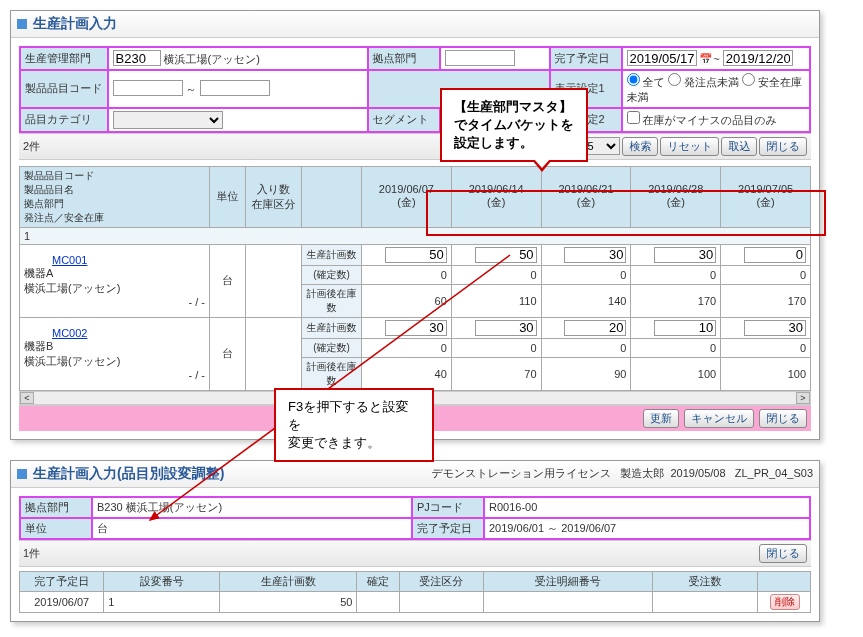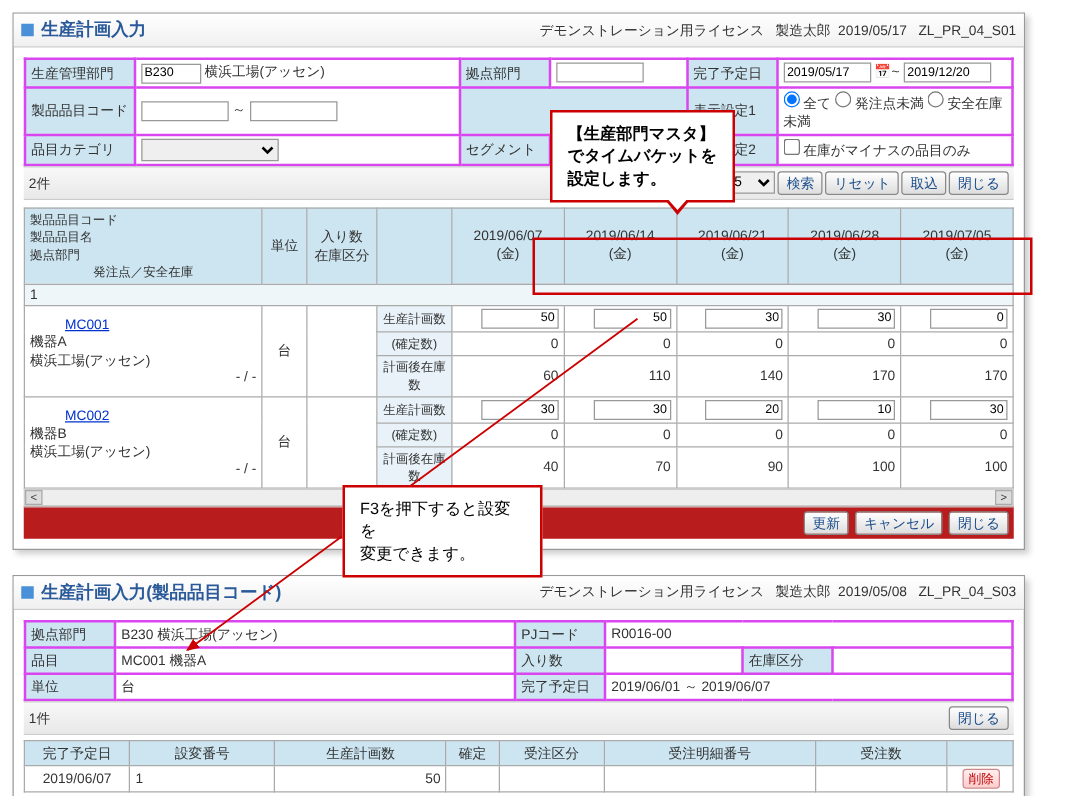--- a/index.html
+++ b/index.html
@@ -8,21 +8,21 @@
 .panel-header { background: linear-gradient(#fff,#f0f0f0); border-bottom: 1px solid #ccc; padding: 4px 6px; display: flex; align-items: center; }
 .panel-header .sq { width: 10px; height: 10px; background: #4a90d9; margin-right: 6px; }
 .panel-header .title { font-size: 14px; color: #2a5a9a; font-weight: bold; flex: 1; }
 .panel-header .meta { font-size: 11px; color: #333; }
 .panel-body { padding: 8px; }
 
 table.form { border-collapse: collapse; width: 100%; }
 table.form td { border: 2px solid #d946ef; padding: 2px 4px; font-size: 11px; height: 20px; }
 table.form td.lbl { background: #cce5f0; width: 72px; white-space: nowrap; }
 table.form td.val { background: #fff; }
-input[type=text] { font-size: 10px; border: 1px solid #999; padding: 2px 2px; height: 16px; }
+input[type=text] { font-size: 13px; border: 1px solid #999; padding: 2px 2px; height: 16px; }
 input[type=text].wide { width: 70px; }
 input[type=text].code { width: 48px; }
 select { font-size: 11px; border: 1px solid #999; height: 18px; }
 
 .toolbar { display: flex; align-items: center; padding: 3px 4px; background: linear-gradient(#f8f8f8,#e8e8e8); border-top: 1px solid #ccc; border-bottom: 1px solid #ccc; }
 .toolbar .spacer { flex: 1; }
 .btn { font-size: 11px; border: 1px solid #888; background: linear-gradient(#fff,#ddd); padding: 1px 6px; border-radius: 3px; cursor: pointer; margin-left: 2px; }
 .btn.blue { color: #1a4d8a; }
 .btn.red { color: #b00; border-color:#c88; background:linear-gradient(#fee,#fcc); padding:0 4px; font-size:10px; }
 
@@ -36,39 +36,33 @@
 a.link { color: #0033cc; text-decoration: underline; cursor: pointer; padding-left: 28px; }
 
 .scrollbar { height: 14px; background: #eee; border: 1px solid #ccc; display: flex; align-items: center; margin-top: 0; }
 .scrollbar .arrow { width: 14px; height: 12px; background: #ddd; border: 1px solid #aaa; text-align: center; font-size: 9px; line-height: 10px; cursor: pointer; }
 .scrollbar .track { flex: 1; }
 
 .callout { position: absolute; background: #fff; border: 2px solid #c00; padding: 8px 12px; font-size: 13px; color: #000; z-index: 10; }
 .redbox { position: absolute; border: 2px solid #c00; z-index: 5; pointer-events: none; }
 svg.arrow-svg { position: absolute; z-index: 8; pointer-events: none; }
 
-.footer-row { padding: 3px 4px; text-align: right; background:#b91c1c; border-top:1px solid #ccc; }
+.footer-row { padding: 3px 4px; text-align: right; background:#f9a8d4; border-top:1px solid #ccc; }
 .row-hdr { font-size: 10px; white-space: nowrap; }
 .cal-icn { cursor:pointer; font-size:11px; }
 </style>
 </head>
 <body>
 
 <div style="position:relative;">
 
 <div class="panel" style="width:810px;">
   <div class="panel-header">
     <span class="sq"></span>
     <span class="title">生産計画入力</span>
-    <span class="meta">
-      <span>デモンストレーション用ライセンス</span>&nbsp;&nbsp;
-      <span>製造太郎</span>&nbsp;
-      <span>2019/05/17</span>&nbsp;&nbsp;
-      <span>ZL_PR_04_S01</span>
-    </span>
   </div>
   <div class="panel-body">
 
     <table class="form">
       <tbody>
             <tr>
         <td class="lbl">生産管理部門</td>
         <td class="val" style="width:260px;">
           <input type="text" class="code" value="B230" style="">
           <span>横浜工場(アッセン)</span>
@@ -121,21 +115,21 @@
 
     <table class="grid" style="margin-top:6px;">
       <tbody>
             <tr>
         <th rowspan="2" style="width:190px;">
           <div class="row-hdr" style="text-align:left;">
             <span>製品品目コード</span><br>
             <span>製品品目名</span><br>
             <span>拠点部門</span>
           </div>
-          <div class="row-hdr" style="text-align:center;">発注点／安全在庫</div>
+          <div class="row-hdr" style="text-align:left;">発注点／安全在庫</div>
         </th>
         <th rowspan="2" style="width:36px;">単位</th>
         <th rowspan="2" style="width:56px;">
           <span>入り数</span><br>
           <span>在庫区分</span>
         </th>
         <th rowspan="2" style="width:60px;"></th>
         <th><span>2019/06/07</span><br><span>(金)</span></th>
         <th><span>2019/06/14</span><br><span>(金)</span></th>
         <th><span>2019/06/21</span><br><span>(金)</span></th>
@@ -243,46 +237,38 @@
         <marker id="ah" markerWidth="8" markerHeight="8" refX="6" refY="3" orient="auto">
           <path d="M0,0 L7,3 L0,6 Z" fill="#c00"></path>
         </marker>
       </defs>
   <line x1="370" y1="5" x2="10" y2="270" stroke="#c00" stroke-width="1.5" marker-end="url(#ah)"></line>
 </svg>
 
 <div class="panel" style="width:810px;">
   <div class="panel-header">
     <span class="sq"></span>
-    <span class="title">生産計画入力(製品品目コード)</span>
+    <span class="title">生産計画入力(品目別設変調整)</span>
     <span class="meta">
       <span>デモンストレーション用ライセンス</span>&nbsp;&nbsp;
       <span>製造太郎</span>&nbsp;
       <span>2019/05/08</span>&nbsp;&nbsp;
       <span>ZL_PR_04_S03</span>
     </span>
   </div>
   <div class="panel-body">
     <table class="form" style="width:100%;">
       <tbody>
             <tr>
         <td class="lbl">拠点部門</td>
         <td class="val" style="width:320px;">B230 横浜工場(アッセン)</td>
         <td class="lbl">PJコード</td>
         <td class="val" colspan="3">R0016-00</td>
       </tr>
       <tr>
-        <td class="lbl">品目</td>
-        <td class="val">MC001 機器A</td>
-        <td class="lbl">入り数</td>
-        <td class="val" style="width:110px;"></td>
-        <td class="lbl">在庫区分</td>
-        <td class="val"></td>
-      </tr>
-      <tr>
         <td class="lbl">単位</td>
         <td class="val">台</td>
         <td class="lbl">完了予定日</td>
         <td class="val" colspan="3">2019/06/01 ～ 2019/06/07</td>
       </tr>
     </tbody>
         </table>
 
     <div class="toolbar">
       <span>1件</span>

